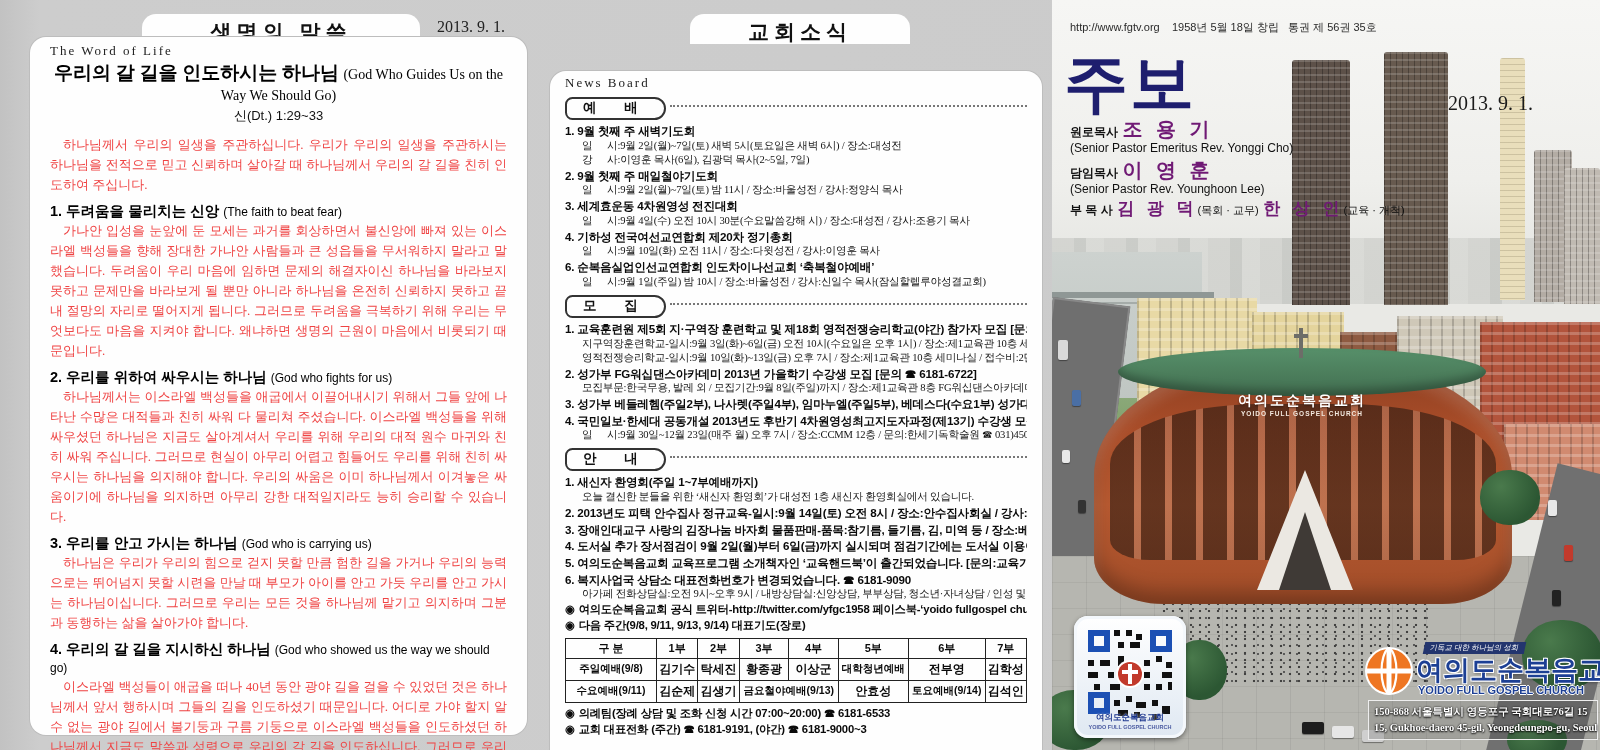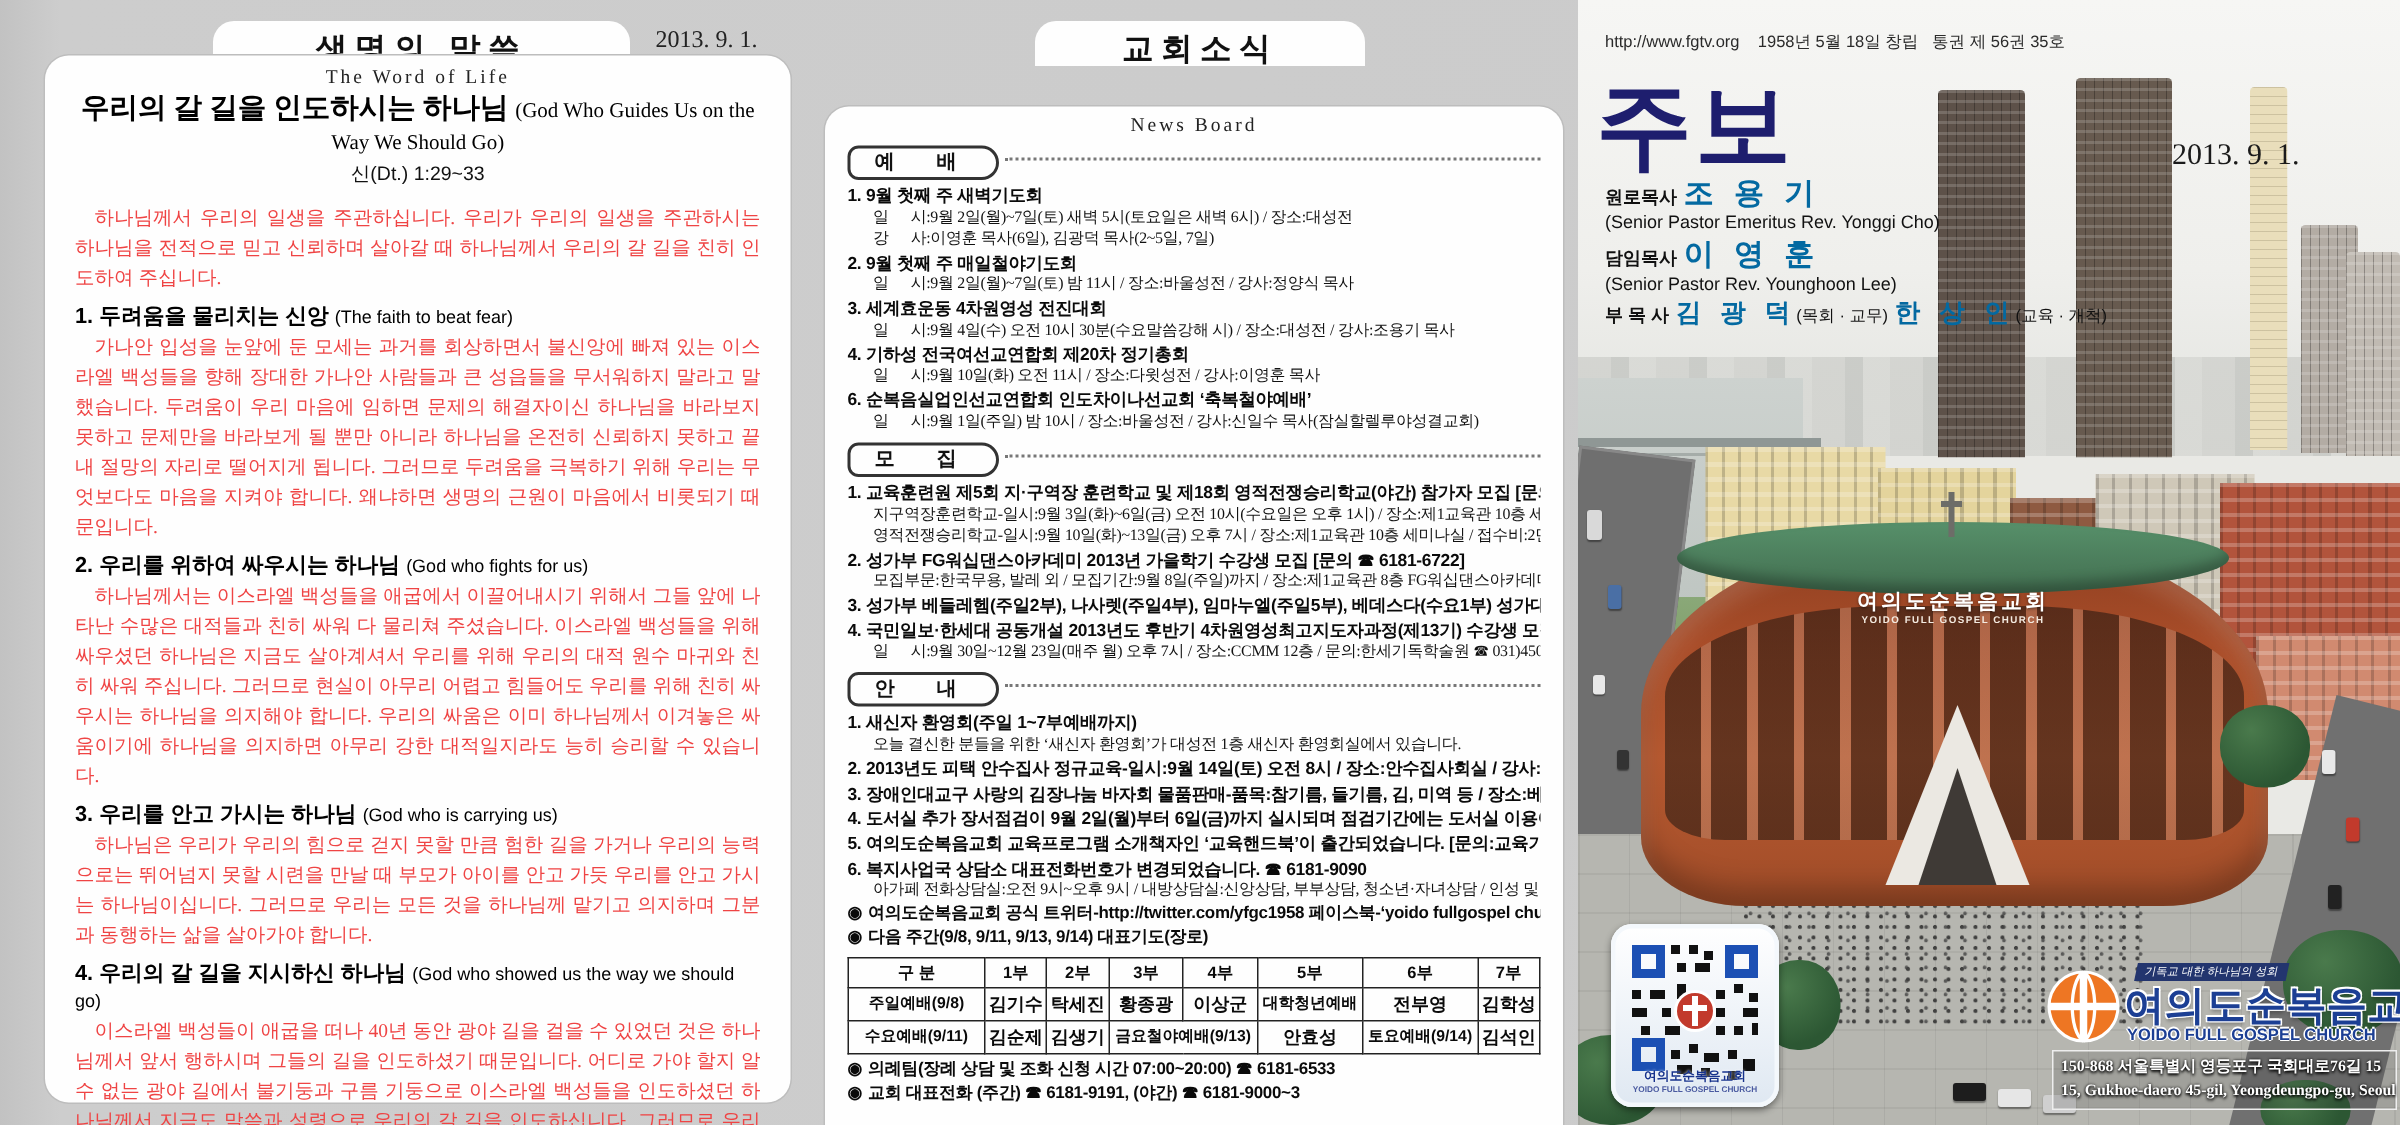--- a/index.html
+++ b/index.html
@@ -7,21 +7,21 @@
   .canvas{position:relative;width:1600px;height:750px;overflow:hidden;
           background:linear-gradient(90deg,#c2c2c2 0,#cdcdcd 40px,#cbcbcb 100%);}
   
   .panel{position:absolute;background:#fefefe;border-radius:16px;box-shadow:0 0 0 1px #bdbdbd;}
   .panel-left{left:30px;top:37px;width:497px;height:698px;padding:6px 20px 10px;box-sizing:border-box;}
   .panel-mid{left:550px;top:37px;width:492px;height:698px;padding:4px 15px 8px;box-sizing:border-box;margin-top:34px;}
   .tab{position:absolute;background:#fefefe;border-radius:14px 14px 0 0;text-align:center;
        font-weight:bold;font-size:21px;letter-spacing:5px;padding-top:4px;color:#111;}
   .tab-l{left:142px;top:14px;width:278px;height:26px;}
   .tab-m{left:690px;top:14px;width:220px;height:26px;}
-  .tab-sub{text-align:center;font-size:13px;color:#222;font-family:"Liberation Serif",serif;letter-spacing:2px;}
+  .tab-sub{font-size:13px;color:#222;font-family:"Liberation Serif",serif;letter-spacing:2px;}
   .corner-date{position:absolute;left:437px;top:18px;font-family:"Liberation Serif",serif;font-size:16px;color:#222;}
   
   .wol-title{text-align:center;margin-top:2px;line-height:1.25;}
   .wol-title .tk{font-size:19px;font-weight:bold;font-family:"Liberation Serif",serif;color:#000;}
   .wol-title .te{font-size:14px;font-family:"Liberation Serif",serif;color:#000;}
   .wol-scripture{text-align:center;font-size:13px;margin:2px 0 10px;color:#111;}
   .wbody{font-family:"Liberation Serif",serif;font-size:13px;line-height:1.54;color:#ef4444;
          text-align:justify;text-indent:1em;margin:0 0 6px;}
   .sec{margin-top:7px;}
   .sec-h{font-size:14.5px;font-weight:bold;color:#000;line-height:1.3;}
@@ -100,21 +100,21 @@
      border-right:26px solid transparent;border-bottom:78px solid #3f3a36;}
   .tree{background:radial-gradient(circle at 35% 30%,#4a7a4c,#2c5733 70%);border-radius:48%;}
   
   .ph-url{left:18px;top:20px;font-size:11px;color:#2a2a2a;white-space:pre;}
   .ph-title{left:12px;top:40px;font-size:64px;font-weight:bold;color:#1e1e6e;
      font-family:"Liberation Serif",serif;letter-spacing:2px;}
   .ph-date{left:396px;top:92px;font-family:"Liberation Serif",serif;font-size:20px;color:#1a1a1a;}
   .pastors{left:18px;top:118px;line-height:1.1;}
   .p-row{margin-bottom:2px;white-space:nowrap;}
   .p-role{font-size:12px;color:#111;font-weight:bold;}
-  .p-name{font-size:20px;font-weight:bold;color:#0369a1;letter-spacing:4px;}
+  .p-name{font-size:20px;font-weight:bold;color:#701a75;letter-spacing:4px;}
   .p-en{font-size:12px;color:#111;margin:0 0 4px;}
   .p-paren{font-size:11px;color:#111;}
   
   .qr-card{left:22px;top:616px;width:112px;height:122px;background:linear-gradient(#ffffff,#dfe8f2);
      border-radius:14px;box-shadow:0 2px 5px rgba(0,0,0,.45), inset 0 0 0 3px #f4f8fc;}
   .qr-cap1{left:22px;top:712px;width:112px;text-align:center;font-size:8.5px;font-weight:bold;color:#16328c;
      text-shadow:0 0 2px #fff;white-space:nowrap;}
   .qr-cap2{left:22px;top:724px;width:112px;text-align:center;font-size:5.5px;font-weight:bold;color:#4a5aa0;white-space:nowrap;}
   
   .logo-badge{left:372px;top:642px;background:#23356e;color:#fff;font-size:7.5px;padding:1px 6px;

